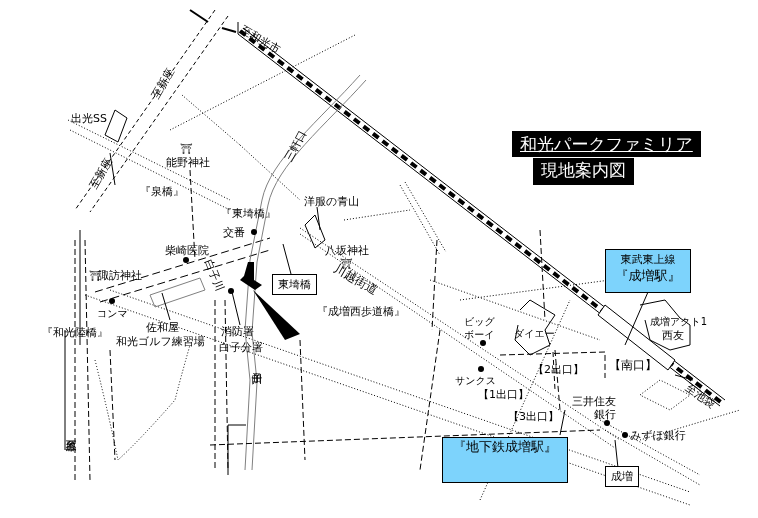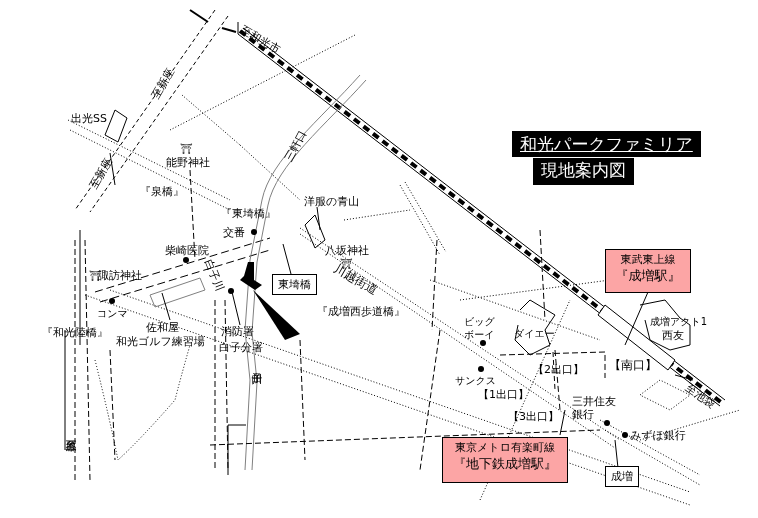--- a/index.html
+++ b/index.html
@@ -8,21 +8,21 @@
   #map svg{position:absolute;left:0;top:0;}
   .lbl{position:absolute;font-size:11px;line-height:12px;white-space:nowrap;color:#000;}
   .lbl-md{font-size:12px;line-height:14px;}
   .vert{writing-mode:vertical-rl;font-size:11px;line-height:12px;letter-spacing:0px;}
   .boxed{position:absolute;background:#fff;border:1px solid #000;font-size:11px;line-height:13px;padding:3px 5px;white-space:nowrap;}
   .title-box{position:absolute;background:#000;color:#fff;font-size:17px;line-height:22px;white-space:nowrap;}
   .title-l1{position:absolute;left:512px;top:131px;padding:2px 8px 2px 8px;text-decoration:underline;}
   .title-l2{position:absolute;left:533px;top:158px;padding:1px 8px 4px 8px;}
   .genchi{position:absolute;left:281px;top:327px;width:58px;height:42px;background:#000;color:#fff;
           font-size:18px;line-height:42px;text-align:center;letter-spacing:2px;}
-  .st-box{position:absolute;background:#fca5a5;border:1px solid #000;text-align:center;white-space:nowrap;}
+  .st-box{position:absolute;background:#7dd3fc;border:1px solid #000;text-align:center;white-space:nowrap;}
   .rot{position:absolute;transform-origin:left top;white-space:nowrap;font-size:11px;line-height:12px;}
   .dot{position:absolute;width:6px;height:6px;border-radius:50%;background:#000;}
   .shrine{position:absolute;font-size:10px;line-height:10px;}
 </style>
 </head>
 <body>
 
 <div id="map">
 
   <svg width="758" height="518" viewBox="0 0 758 518">
@@ -187,33 +187,32 @@
   <div class="lbl" style="left:514px;top:328px;font-size:10px;">ダイエー</div>
 
   <div class="dot" style="left:478px;top:366px;"></div>
   <div class="lbl" style="left:455px;top:375px;font-size:10px;">サンクス</div>
 
   <div class="lbl" style="left:533px;top:364px;">【2出口】</div>
   <div class="lbl" style="left:478px;top:389px;">【1出口】</div>
   <div class="lbl" style="left:508px;top:411px;">【3出口】</div>
   <div class="lbl lbl-md" style="left:609px;top:358px;">【南口】</div>
 
-  <div class="lbl" style="left:572px;top:395px;width:44px;white-space:normal;line-height:13px;">三井住友銀行</div>
+  <div class="lbl" style="left:572px;top:395px;width:44px;white-space:normal;text-align:right;line-height:13px;">三井住友銀行</div>
   <div class="dot" style="left:604px;top:420px;"></div>
   <div class="dot" style="left:622px;top:432px;"></div>
   <div class="lbl" style="left:630px;top:430px;">みずほ銀行</div>
 
   <div class="lbl" style="left:650px;top:316px;font-size:10px;">成増アクト1</div>
   <div class="lbl" style="left:662px;top:330px;">西友</div>
 
   <div class="st-box" style="left:605px;top:249px;width:84px;height:42px;">
     <div style="font-size:11px;line-height:14px;margin-top:3px;">東武東上線</div>
     <div style="font-size:13px;line-height:18px;">『成増駅』</div>
   </div>
 
   <div class="st-box" style="left:442px;top:437px;width:124px;height:44px;">
-    <div style="font-size:11px;line-height:14px;margin-top:3px;">東京メトロ有楽町線</div>
     <div style="font-size:13px;line-height:18px;">『地下鉄成増駅』</div>
   </div>
 
   <div class="boxed" style="left:605px;top:466px;">成増</div>
 
 </div>
 
 </body></html>

